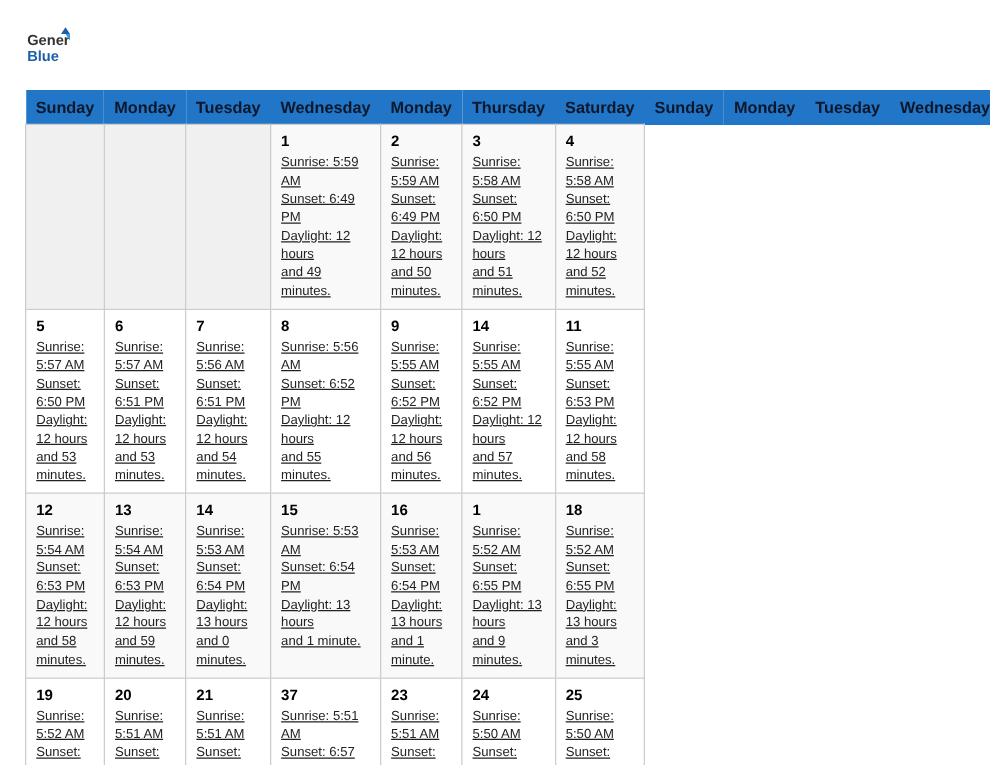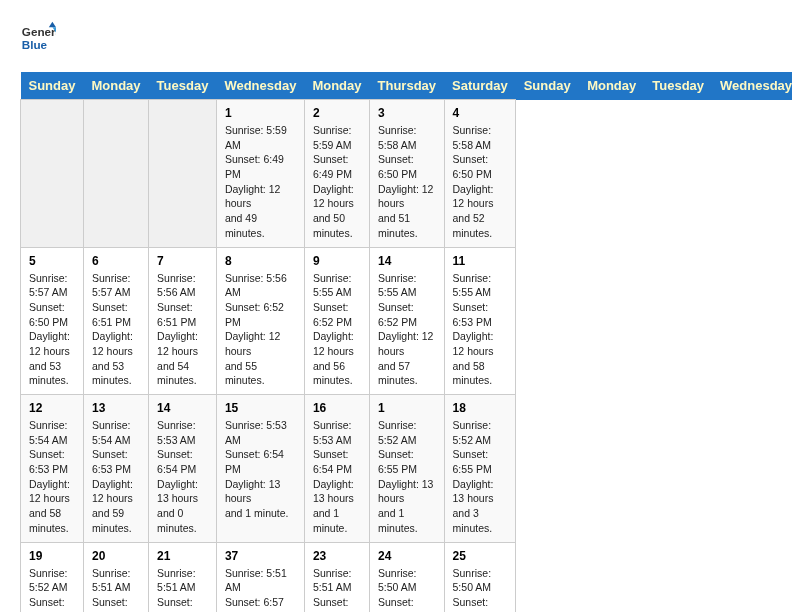--- a/index.html
+++ b/index.html
@@ -38,21 +38,21 @@
       color: #555;
       font-weight: normal;
     }
     table {
       width: 100%;
       border-collapse: collapse;
       font-size: 11px;
     }
     thead tr th {
       background-color: #2176c7;
-      color: #fef9c3;
+      color: #0f172a;
       text-align: right;
       padding: 6px 8px;
       font-size: 13px;
       font-weight: bold;
     }
     tbody tr td {
       border: 1px solid #ccc;
       vertical-align: top;
       padding: 6px 8px;
       min-height: 80px;
@@ -68,20 +68,21 @@
     .day-num {
       font-weight: bold;
       font-size: 12px;
       margin-bottom: 3px;
       display: block;
     }
     .day-info {
       font-size: 10.5px;
       color: #222;
       line-height: 1.4;
+      text-decoration: underline;
     }
     .empty-cell {
       background: #f0f0f0 !important;
     }
   </style>
 </head>
 <body>
 
 <div class="header">
   <div class="logo">
@@ -182,21 +183,21 @@
         <td>
           <span class="day-num">15</span>
           <div class="day-info"><span>Sunrise: 5:53 AM</span><br><span>Sunset: 6:54 PM</span><br><span>Daylight: 13 hours</span><br><span>and 1 minute.</span></div>
         </td>
         <td>
           <span class="day-num">16</span>
           <div class="day-info"><span>Sunrise: 5:53 AM</span><br><span>Sunset: 6:54 PM</span><br><span>Daylight: 13 hours</span><br><span>and 1 minute.</span></div>
         </td>
         <td>
           <span class="day-num">1</span>
-          <div class="day-info"><span>Sunrise: 5:52 AM</span><br><span>Sunset: 6:55 PM</span><br><span>Daylight: 13 hours</span><br><span>and 1 minutes.</span></div>
+          <div class="day-info"><span>Sunrise: 5:52 AM</span><br><span>Sunset: 6:55 PM</span><br><span>Daylight: 13 hours</span><br><span>and 9 minutes.</span></div>
         </td>
         <td>
           <span class="day-num">18</span>
           <div class="day-info"><span>Sunrise: 5:52 AM</span><br><span>Sunset: 6:55 PM</span><br><span>Daylight: 13 hours</span><br><span>and 3 minutes.</span></div>
         </td>
       </tr>
       <tr>
         <td>
           <span class="day-num">19</span>
           <div class="day-info"><span>Sunrise: 5:52 AM</span><br><span>Sunset: 6:56 PM</span><br><br></div>

